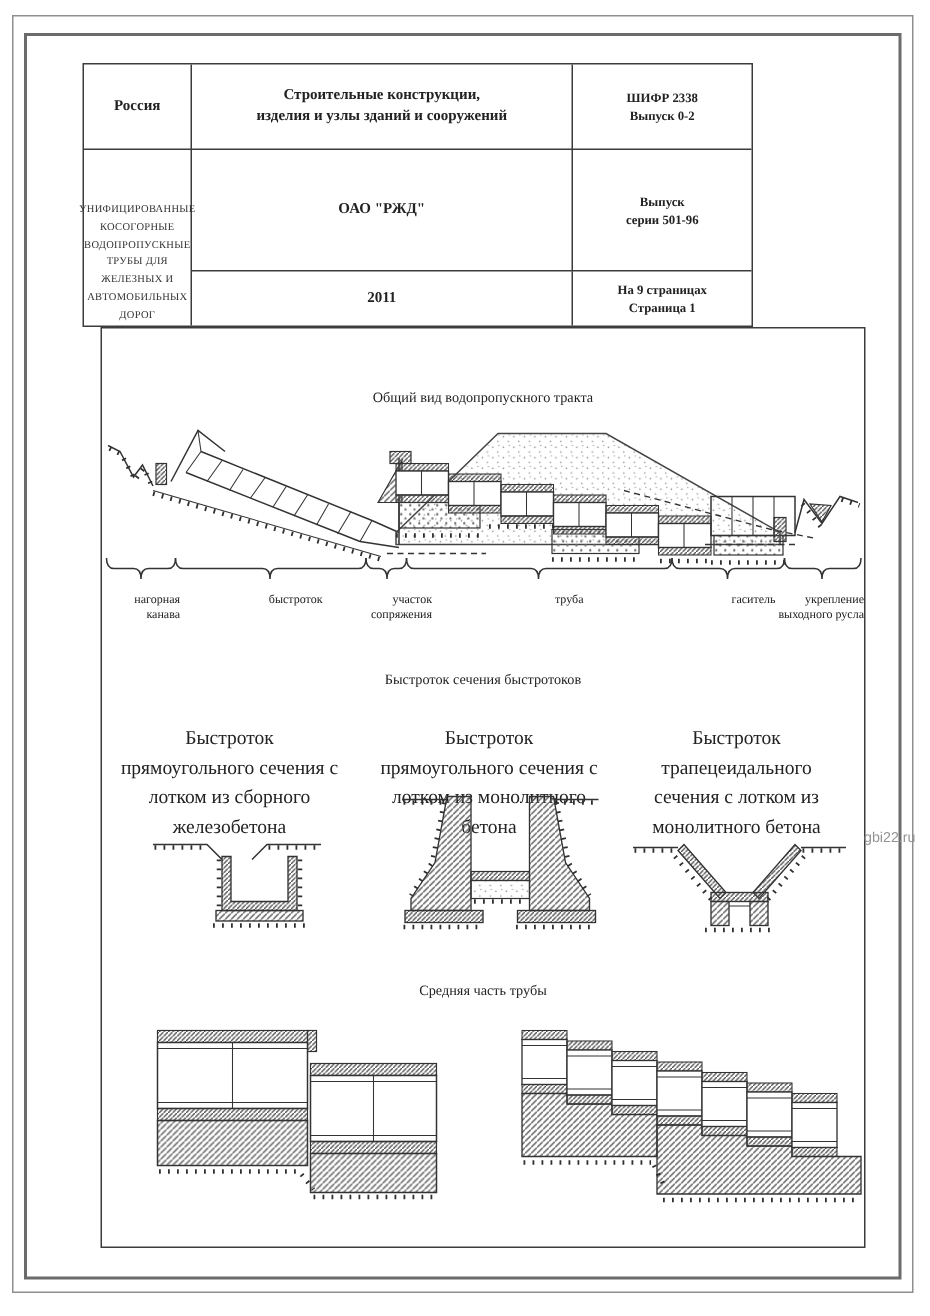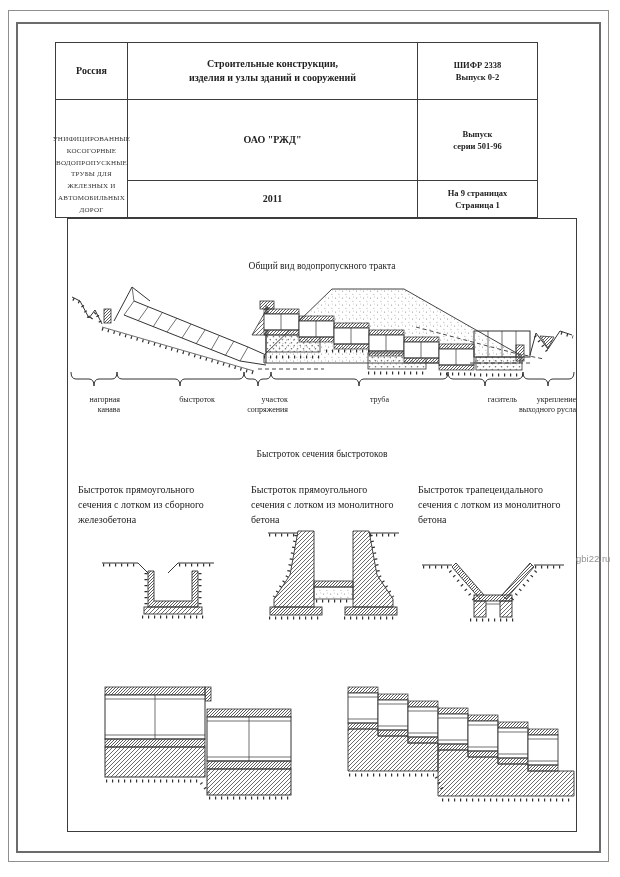--- a/index.html
+++ b/index.html
@@ -7,41 +7,41 @@
     width:620px;height:877px;position:relative;background:#ffffff;
     font-family:"Liberation Serif","DejaVu Serif",serif;color:#222;
     overflow:hidden;
   }
   .frame{position:absolute;background:transparent;}
   .outer-frame{left:8px;top:10px;width:599px;height:850px;border:1px solid #8f8f8f;}
   .inner-frame{left:16px;top:22px;width:581px;height:827px;border:2px solid #6b6b6b;}
 
   
   .title-block{
-    position:absolute;left:55px;top:42px;width:483px;height:176px;
+    position:absolute;left:55px;top:42px;width:447px;height:176px;
     border:1.5px solid #3c3c3c;box-sizing:border-box;
     display:grid;grid-template-columns:72px 1fr 119px;grid-template-rows:57px 81px 1fr;
   }
   .cell{display:flex;flex-direction:column;justify-content:center;align-items:center;
     box-sizing:border-box;text-align:center;line-height:1.45;}
   .b-r{border-right:1.5px solid #3c3c3c;}
   .b-b{border-bottom:1.5px solid #3c3c3c;}
   .cell .big{font-size:10px;font-weight:700;}
   .cell .med{font-size:8.5px;font-weight:700;}
   .cell-doc-title{grid-row:2/4;font-size:7px;letter-spacing:.2px;line-height:1.7;
     padding:0 20px;font-weight:400;color:#333;justify-content:flex-end;}
 
   
   .content-box{
     position:absolute;left:55px;top:218px;width:510px;height:614px;
     border:1.5px solid #3c3c3c;box-sizing:border-box;margin-left:12px;
   }
   .sec-title{position:absolute;left:0;width:100%;text-align:center;font-size:9.5px;color:#222;}
   .zone-label{position:absolute;font-size:8px;line-height:1.25;text-align:right;color:#222;}
-  .cs-caption{position:absolute;font-size:10px;line-height:1.5;color:#222;}
+  .cs-caption{position:absolute;font-size:13px;line-height:1.5;text-align:center;color:#222;}
   svg{position:absolute;display:block;}
   .ln{stroke:#333;stroke-width:1;fill:none;}
   .thin{stroke:#333;stroke-width:.7;fill:none;}
   .tick{stroke:#2f2f2f;stroke-width:3;stroke-dasharray:1.2 4.8;fill:none;}
   .dash{stroke:#333;stroke-width:.9;stroke-dasharray:4 3;fill:none;}
   .watermark{position:absolute;left:576px;top:553px;font-size:9.5px;color:#949494;
     font-family:"Liberation Sans","DejaVu Sans",sans-serif;}
 </style>
 </head>
 <body>
@@ -268,20 +268,21 @@
     <path d="M116,26 L88,58 L84,54 L112,22 Z" fill="url(#hatchD)" stroke="#333" stroke-width="0.9"></path>
     <rect x="56" y="54" width="38" height="6" fill="url(#hatchD)" stroke="#333" stroke-width="0.9"></rect>
     <rect x="56" y="60" width="12" height="16" fill="url(#hatch)" stroke="#333" stroke-width="0.9"></rect>
     <rect x="82" y="60" width="12" height="16" fill="url(#hatch)" stroke="#333" stroke-width="0.9"></rect>
     <line class="thin" x1="68" y1="63" x2="82" y2="63"></line>
     <path class="tick" d="M32,30 L58,61"></path>
     <path class="tick" d="M118,30 L92,61"></path>
     <path class="tick" d="M52,79 L100,79"></path>
   </svg>
 
+  <div class="sec-title" style="top:437px;">Средняя часть трубы</div>
 
   <svg style="left:35px;top:466px" width="190" height="118" viewBox="0 0 190 118">
     <g>
       <rect x="2" y="2" width="100" height="8" fill="url(#hatchD)" stroke="#333" stroke-width="0.8"></rect>
       <rect x="102" y="2" width="6" height="14" fill="url(#hatchD)" stroke="#333" stroke-width="0.8"></rect>
       <rect x="2" y="10" width="100" height="44" fill="#fff" stroke="#333" stroke-width="1"></rect>
       <line class="thin" x1="2" y1="14" x2="102" y2="14"></line>
       <line class="thin" x1="2" y1="50" x2="102" y2="50"></line>
       <line class="thin" x1="52" y1="10" x2="52" y2="54"></line>
       <rect x="2" y="54" width="100" height="8" fill="url(#hatchD)" stroke="#333" stroke-width="0.8"></rect>

